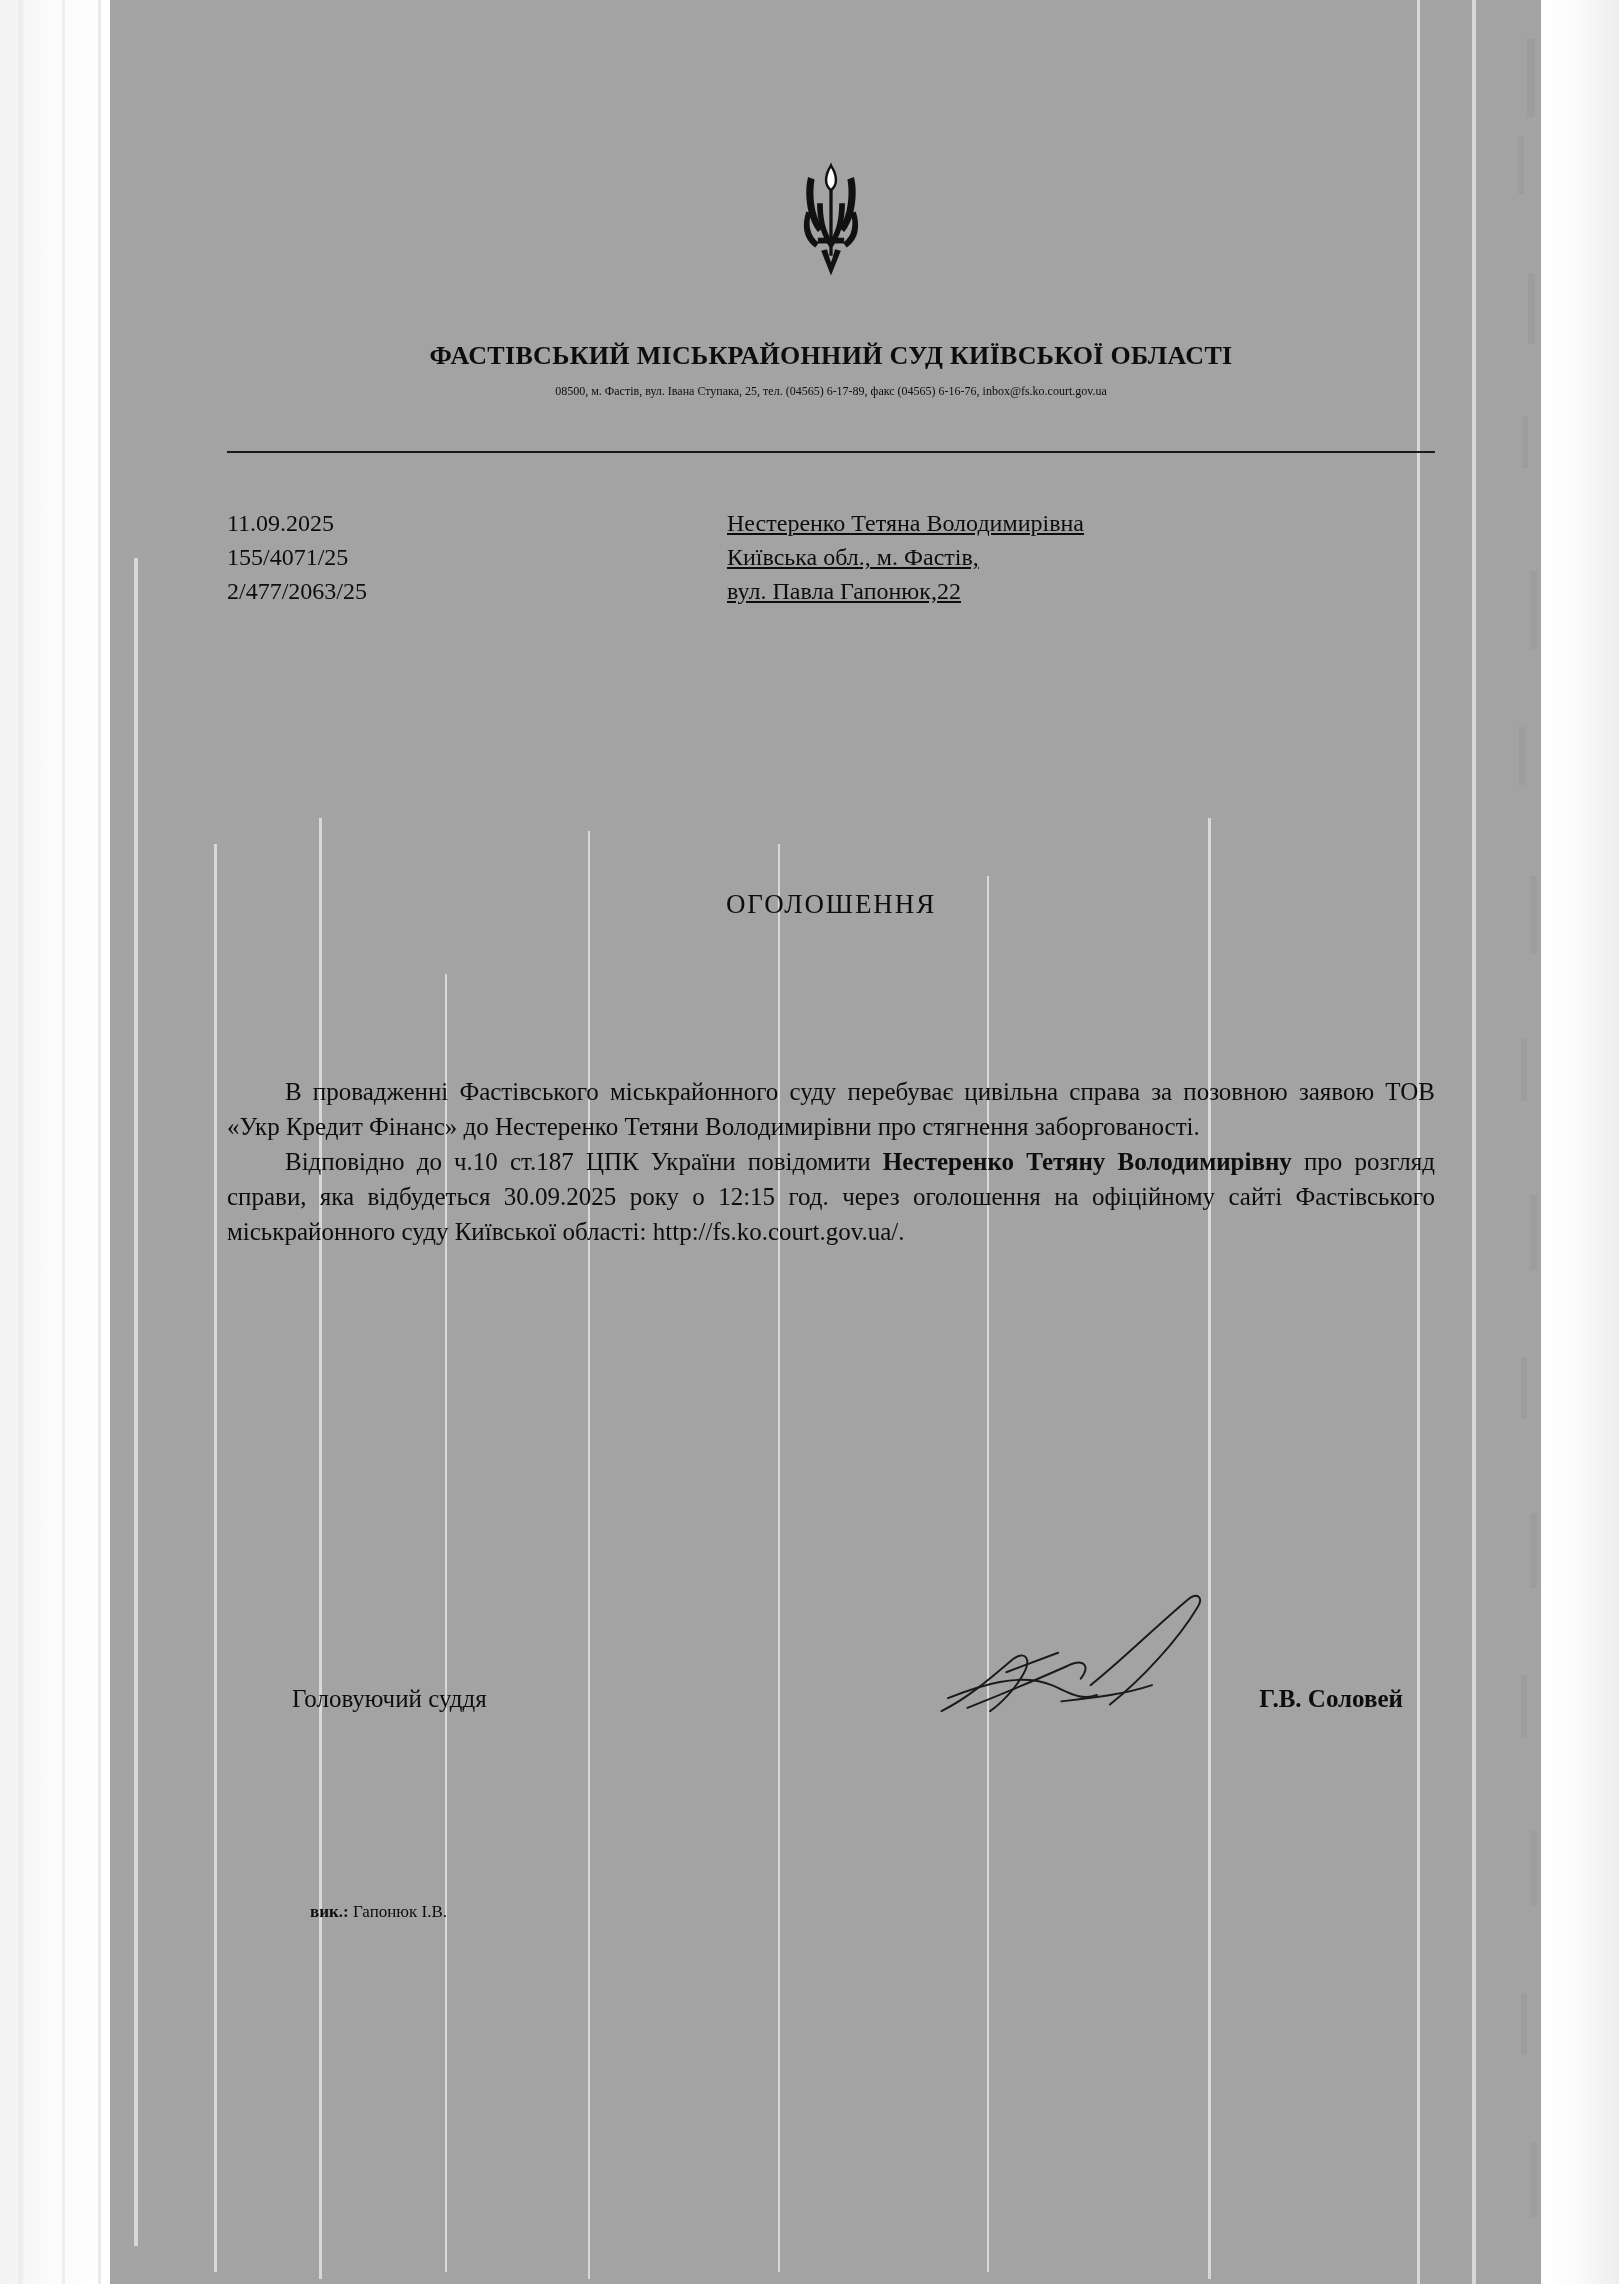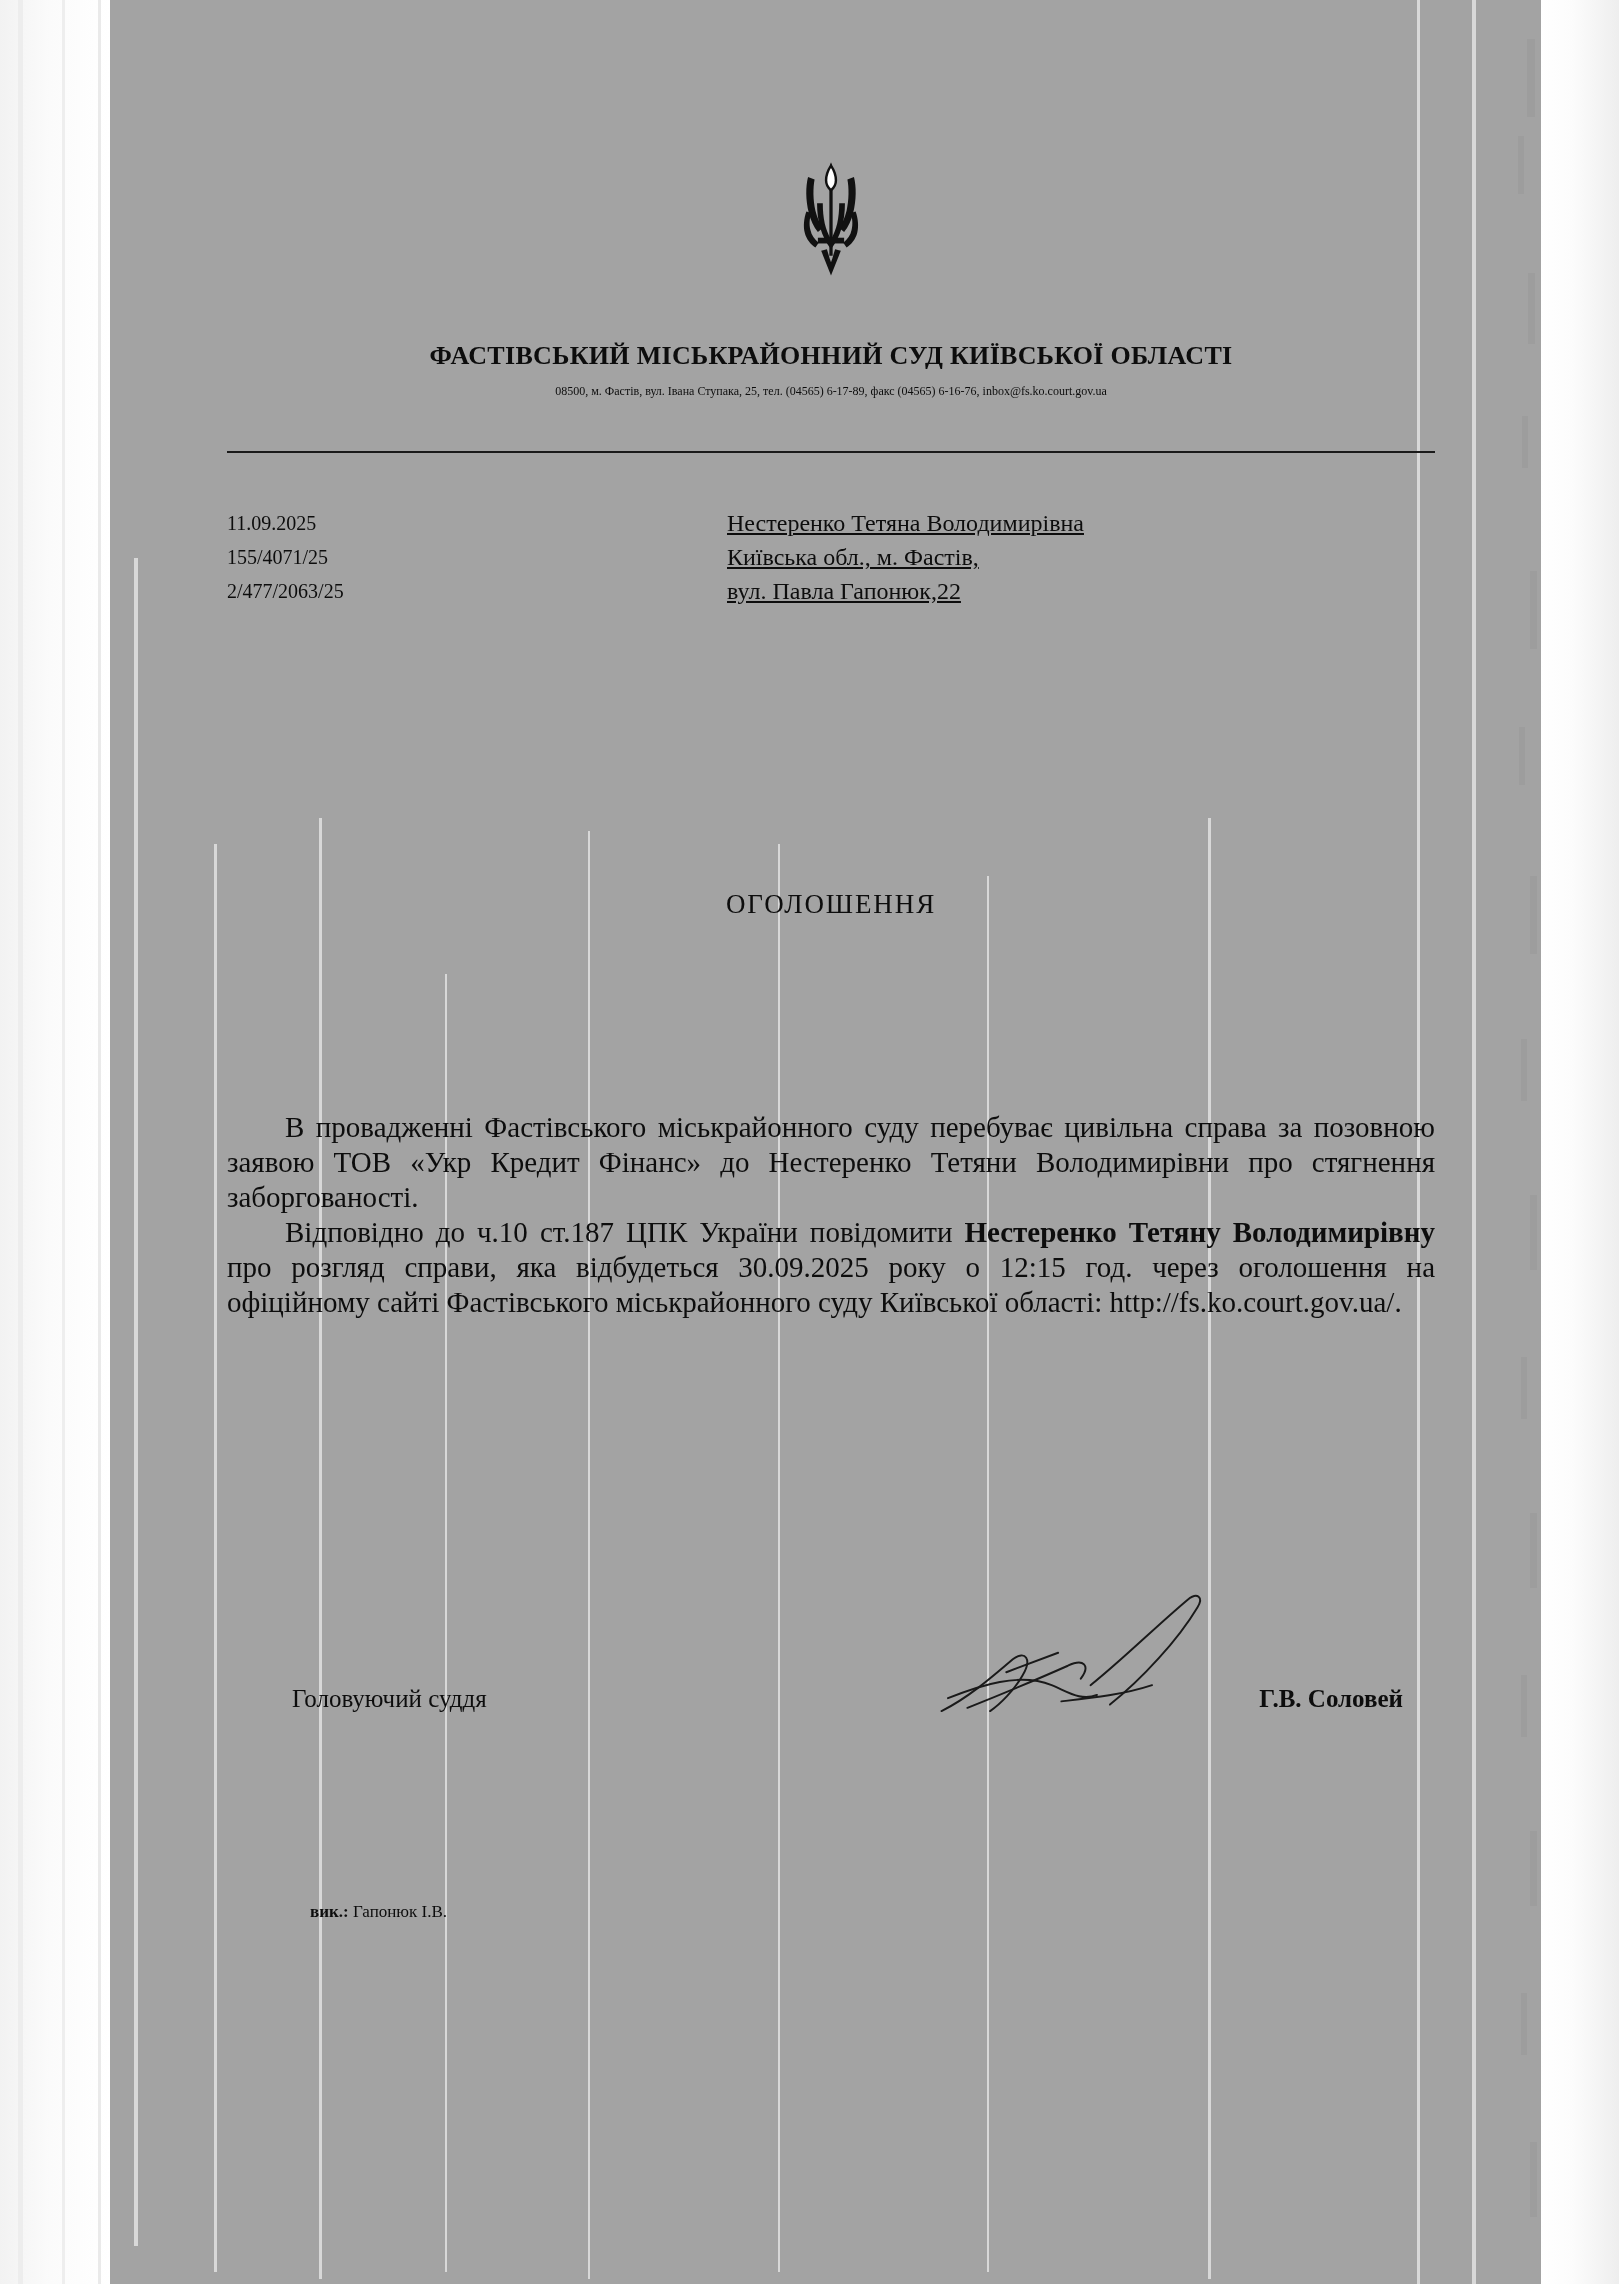--- a/index.html
+++ b/index.html
@@ -85,21 +85,21 @@
     top: 451px;
     width: 1208px;
     height: 1.9px;
     background: #1a1a1a;
   }
 
   .meta {
     position: absolute;
     left: 13px;
     top: 506px;
-    font-size: 20px;
+    font-size: 24px;
     line-height: 34px;
   }
   .addressee {
     position: absolute;
     left: 513px;
     top: 506px;
     font-size: 24px;
     line-height: 34px;
     text-decoration: underline;
   }
@@ -112,24 +112,23 @@
     text-align: center;
     font-size: 27px;
     letter-spacing: 1.9px;
   }
 
   .body-text {
     position: absolute;
     left: 13px;
     top: 1074px;
     width: 1208px;
-    font-size: 29px;
+    font-size: 25px;
     line-height: 35px;
     text-align: justify;
-    margin-top: 36px;
   }
   .body-text p {
     margin: 0;
     text-indent: 58px;
     text-align: justify;
     text-justify: inter-word;
   }
   .body-text b { font-weight: bold; }
 
   .sign-row {

